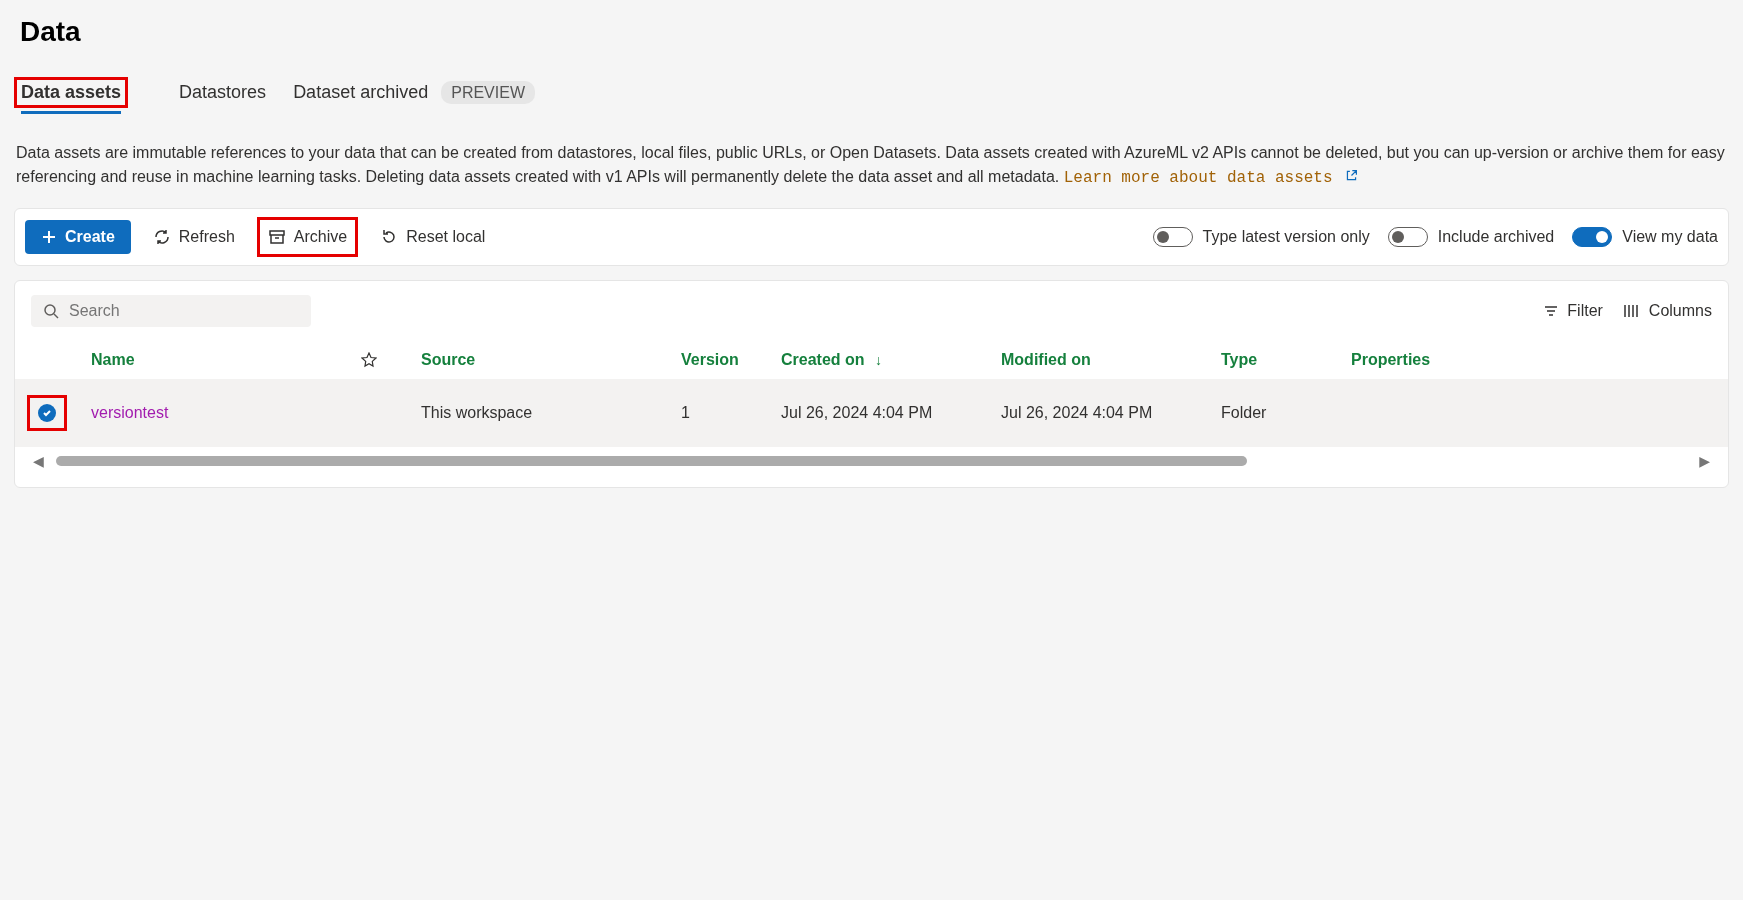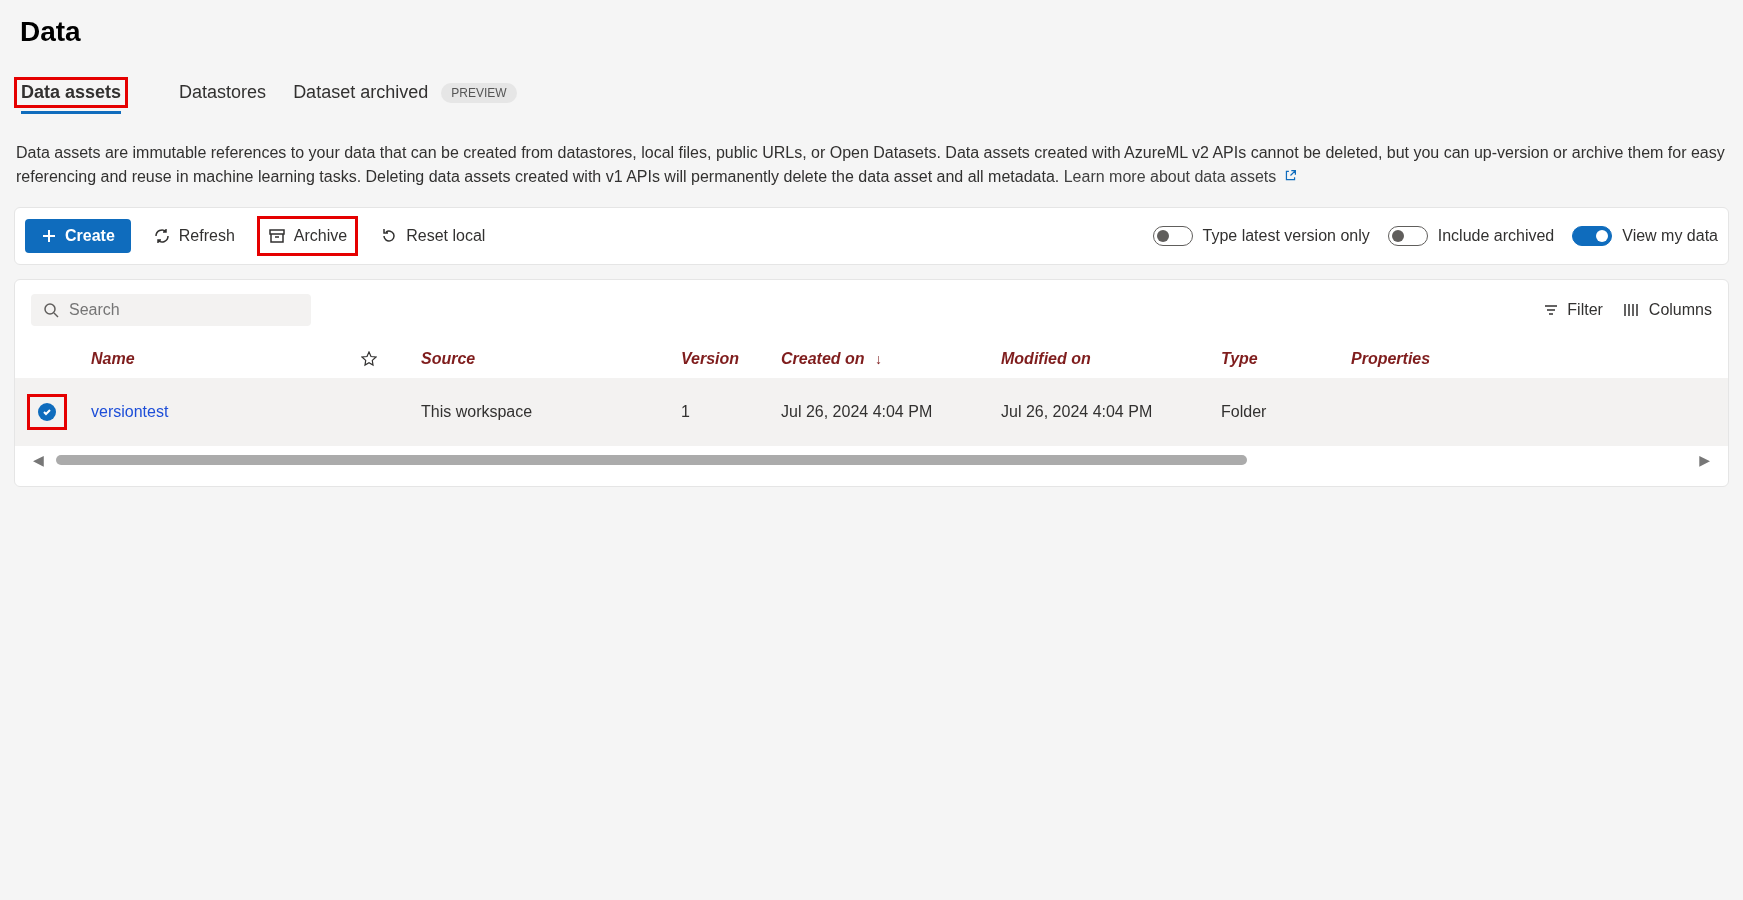--- a/index.html
+++ b/index.html
@@ -42,34 +42,34 @@
 }
 .highlight-box {
   border: 3px solid #e50000;
   display: inline-block;
   padding: 2px 4px;
   margin-right: 24px;
 }
 .preview-badge {
   background: #e6e6e6;
   color: #555;
-  font-size: 12px;
+  font-size: 16px;
   padding: 3px 10px;
   border-radius: 10px;
   margin-left: 8px;
   vertical-align: middle;
   font-weight: 400;
 }
 .description {
   padding: 28px 16px 18px;
   font-size: 16px;
   line-height: 1.5;
   color: #323130;
 }
-.link { color: #404040; cursor: pointer; }
+.link { color: #a16207; cursor: pointer; font-family: Liberation Mono, monospace; }
 .link-ext-icon { font-size: 13px; margin-left: 3px; }
 .toolbar {
   background: #fff;
   border: 1px solid #e5e5e5;
   border-radius: 6px;
   margin: 0 14px;
   padding: 8px 10px;
   display: flex;
   align-items: center;
   gap: 18px;
@@ -180,38 +180,37 @@
   font-size: 16px;
   cursor: pointer;
   color: #323130;
 }
 table { width: 100%; border-collapse: collapse; }
 th {
   text-align: left;
   font-weight: 600;
   font-size: 16px;
   padding: 10px 12px;
-  color: #7f1d1d;
-  font-style: italic;
+  color: #15803d;
 }
 td {
   padding: 16px 12px;
   font-size: 16px;
   color: #323130;
 }
 tbody tr.selected { background: #f3f2f1; }
 .col-check { width: 60px; text-align: center; }
 .col-name { width: 270px; }
 .col-star { width: 60px; text-align: center; }
 .col-source { width: 260px; }
 .col-version { width: 100px; }
 .col-created { width: 220px; }
 .col-modified { width: 220px; }
 .col-type { width: 130px; }
-.name-link { color: #1d4ed8; cursor: pointer; }
+.name-link { color: #a21caf; cursor: pointer; }
 .check-circle {
   width: 18px;
   height: 18px;
   background: #0f6cbd;
   border-radius: 50%;
   display: inline-flex;
   align-items: center;
   justify-content: center;
 }
 .check-wrap {

